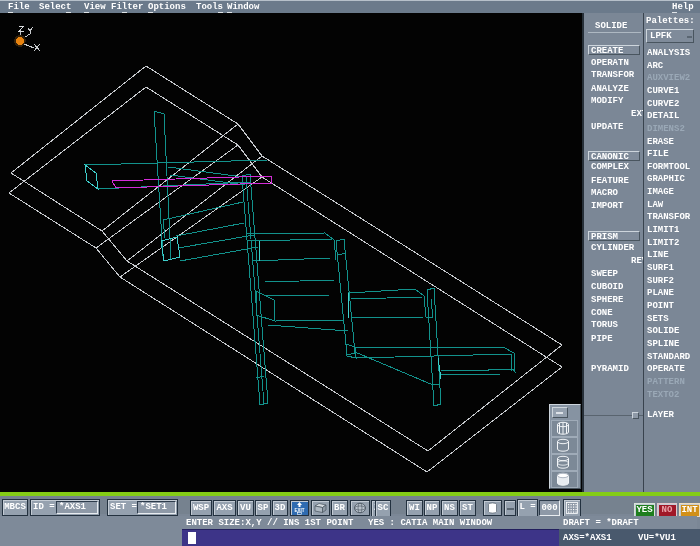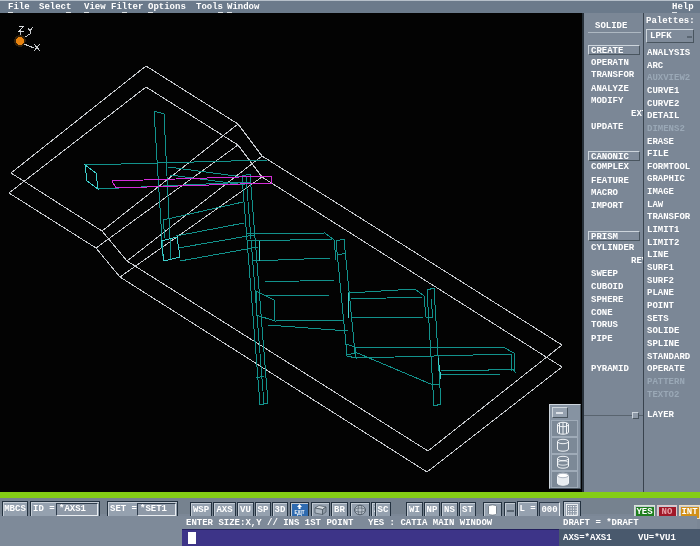--- a/index.html
+++ b/index.html
@@ -171,21 +171,21 @@
 <span class="t" style="left:3px;top:289px;color:#fff;">POINT</span>
 <span class="t" style="left:3px;top:302px;color:#fff;">SETS</span>
 <span class="t" style="left:3px;top:314px;color:#fff;">SOLIDE</span>
 <span class="t" style="left:3px;top:327px;color:#fff;">SPLINE</span>
 <span class="t" style="left:3px;top:340px;color:#fff;">STANDARD</span>
 <span class="t" style="left:3px;top:352px;color:#fff;">OPERATE</span>
 <span class="t" style="left:3px;top:365px;color:#9aa8b6;">PATTERN</span>
 <span class="t" style="left:3px;top:378px;color:#9aa8b6;">TEXTO2</span>
 <span class="t" style="left:3px;top:398px;color:#fff;">LAYER</span>
 </div>
-<div class="a" style="left:0;top:492px;width:700px;height:22px;background:#76828f;border-top:6px solid #84cc16;box-sizing:border-box;">
+<div class="a" style="left:0;top:492px;width:700px;height:22px;background:#76828f;border-top:4px solid #84cc16;box-sizing:border-box;">
 <div class="btn" style="left:2px;top:3px;width:26px;height:17px;">MBCS</div>
 <div class="btn" style="left:30px;top:3px;width:70px;height:17px;"></div>
 <span class="t" style="left:33px;top:7px;">ID =</span>
 <div class="ins" style="left:56px;top:5px;width:42px;height:13px;padding-left:2px;">*AXS1</div>
 <div class="btn" style="left:107px;top:3px;width:71px;height:17px;"></div>
 <span class="t" style="left:110px;top:7px;">SET =</span>
 <div class="ins" style="left:137px;top:5px;width:39px;height:13px;padding-left:2px;">*SET1</div>
 <div class="btn" style="left:190px;top:4px;width:22px;height:16px;">WSP</div>
 <div class="btn" style="left:213px;top:4px;width:23px;height:16px;">AXS</div>
 <div class="btn" style="left:237px;top:4px;width:17px;height:16px;">VU</div>

